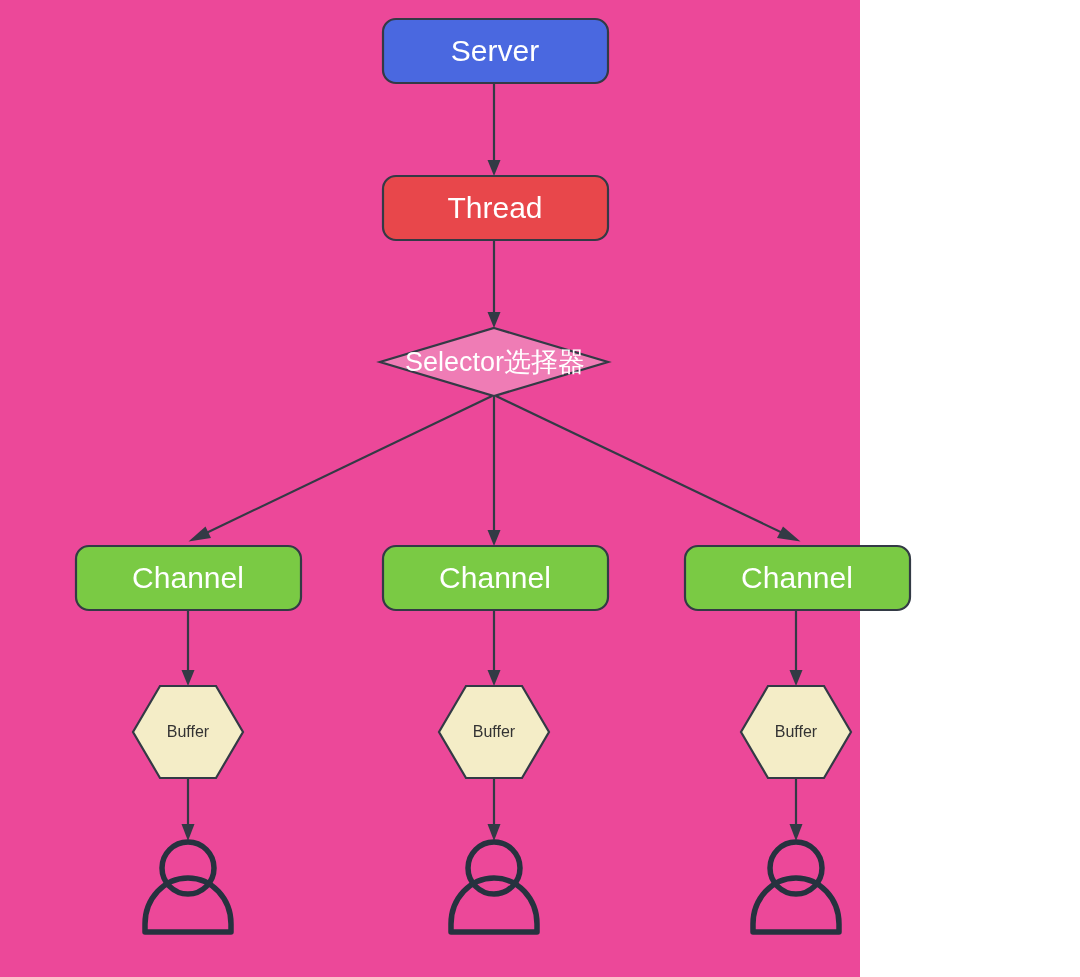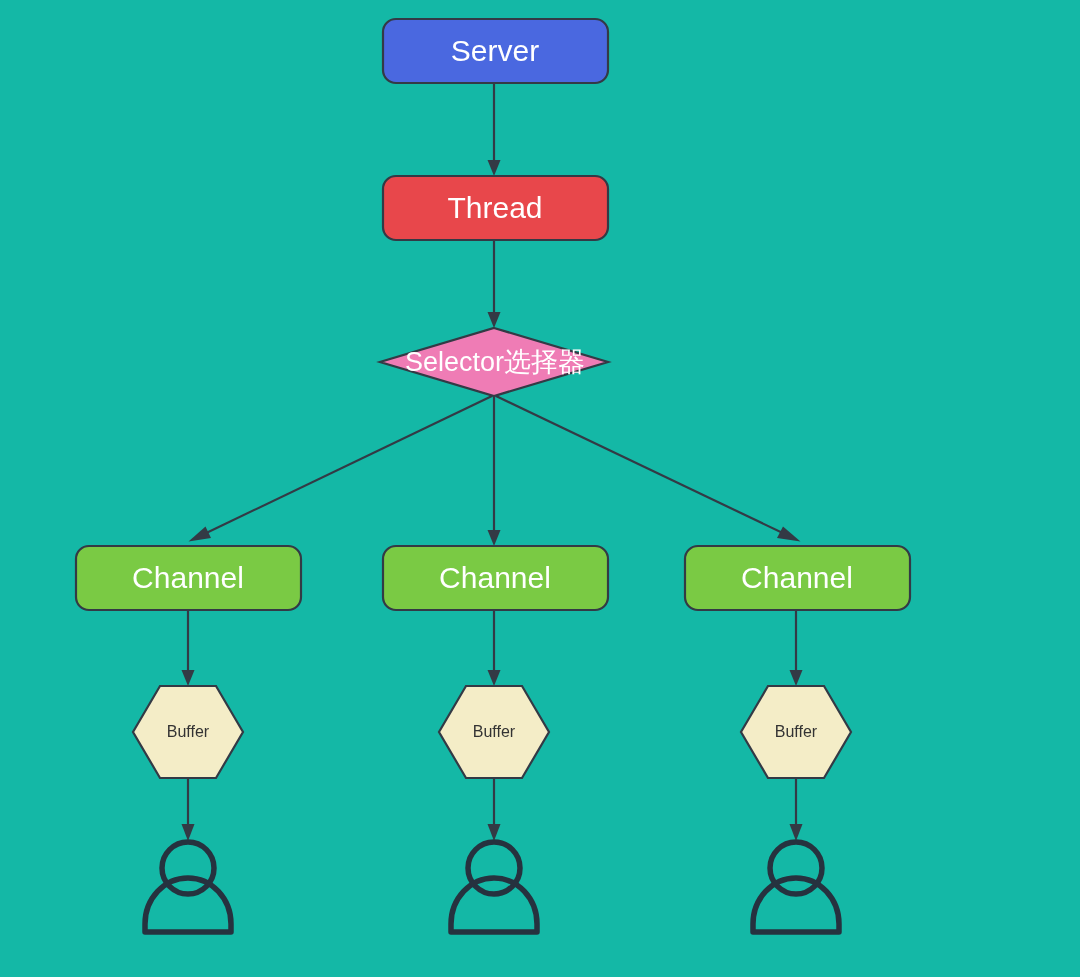--- a/index.html
+++ b/index.html
@@ -8,23 +8,23 @@
     background: #ffffff;
   }
   body {
     width: 1080px;
     height: 977px;
     font-family: "Liberation Sans", sans-serif;
     overflow: hidden;
   }
   #diagram-root {
     position: relative;
-    width: 1080px;
+    width: 860px;
     height: 977px;
-    background: #14b8a6;
+    background: #ec4899;
   }
   svg.diagram-canvas {
     position: absolute;
     top: 0;
     left: 0;
     width: 1080px;
     height: 977px;
     display: block;
   }
   .node-label {

